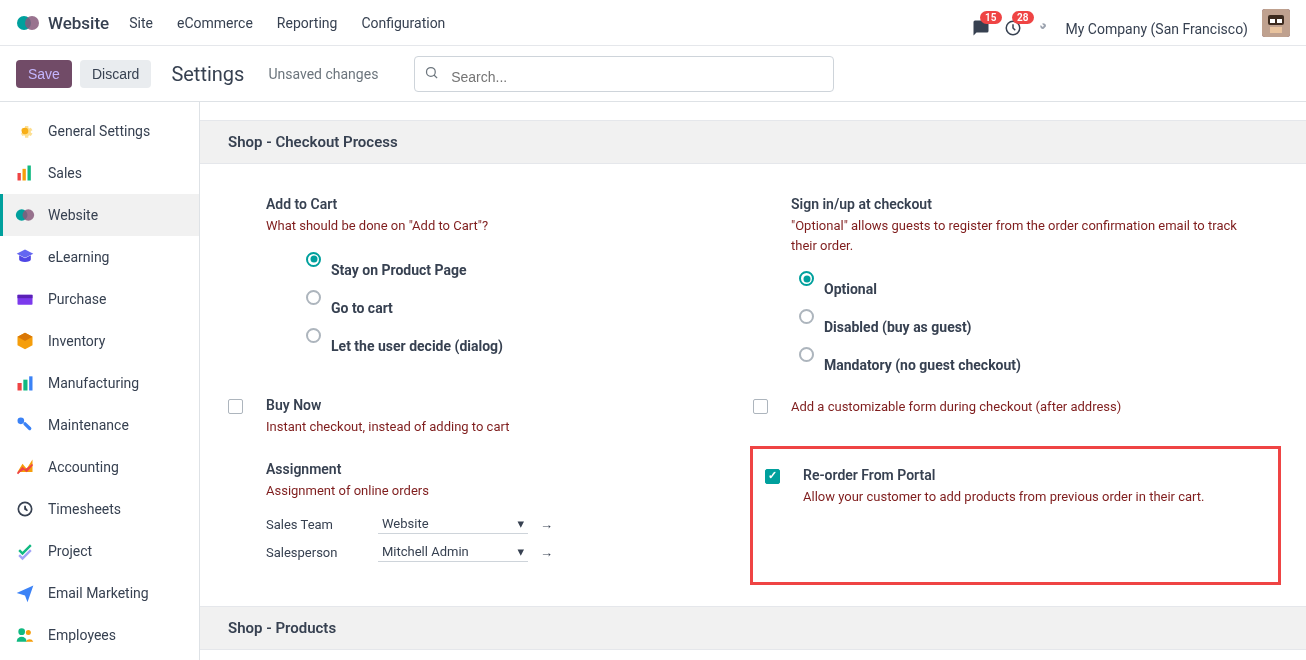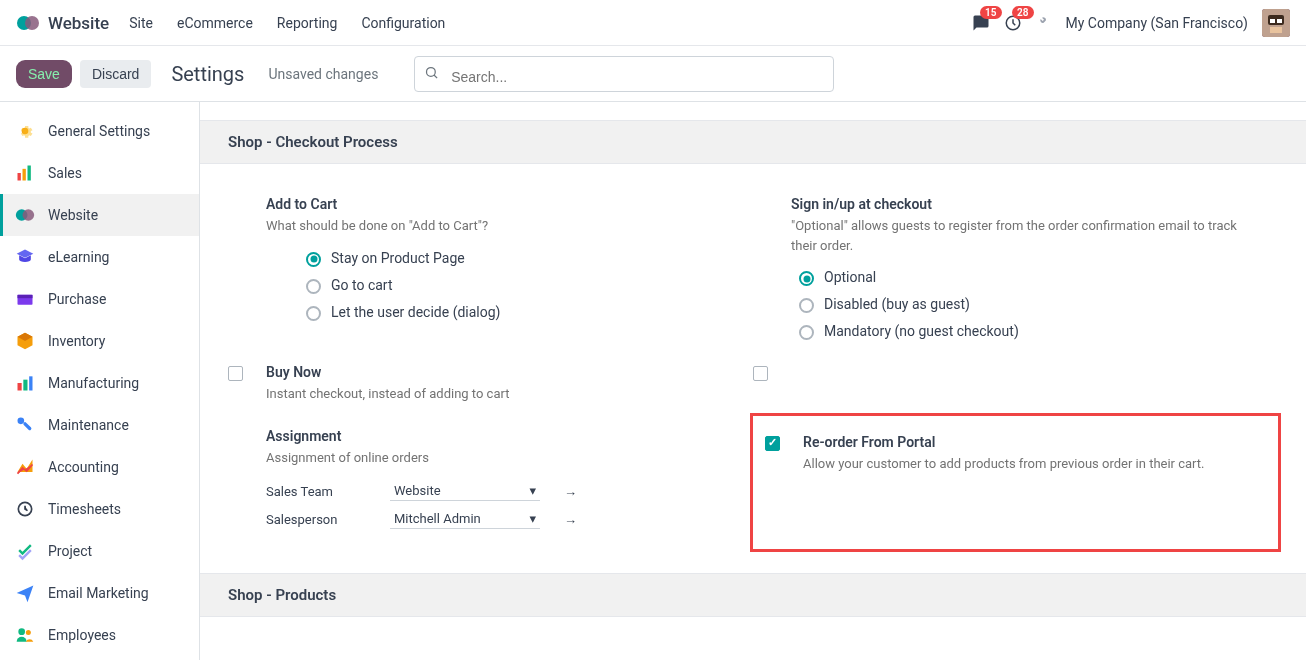--- a/index.html
+++ b/index.html
@@ -5,30 +5,30 @@
 * { box-sizing: border-box; margin: 0; padding: 0; }
 body { font-family: -apple-system, BlinkMacSystemFont, "Segoe UI", Roboto, Helvetica, Arial, sans-serif; font-size: 13px; color: #374151; background: #fff; }
 
 
 .topnav { display: flex; align-items: center; height: 46px; padding: 0 16px; border-bottom: 1px solid #e5e7eb; }
 .logo { width: 24px; height: 24px; margin-right: 8px; position: relative; }
 .logo svg { width: 24px; height: 24px; }
 .brand { font-size: 17px; font-weight: 500; color: #374151; margin-right: 20px; }
 .topnav .menu { display: flex; gap: 24px; }
 .topnav .menu span { font-size: 14px; color: #374151; cursor: pointer; }
-.topnav-right { margin-left: auto; display: flex; align-items: center; gap: 14px; }
+.topnav-right { margin-left: auto; display: flex; align-items: flex-end; gap: 14px; }
 .iconbtn { position: relative; display: flex; align-items: center; color: #6b7280; cursor: pointer; }
 .badge { position: absolute; top: -8px; right: -12px; background: #ef4444; color: #fff; font-size: 10px; font-weight: 600; padding: 1px 5px; border-radius: 9px; }
 .company { font-size: 14px; color: #374151; }
 .avatar { width: 28px; height: 28px; border-radius: 3px; background: #714b67; display: flex; align-items: center; justify-content: center; overflow: hidden; }
 
 
 .actionbar { display: flex; align-items: center; height: 56px; padding: 0 16px; border-bottom: 1px solid #dee2e6; gap: 8px; }
 .btn { padding: 6px 12px; border-radius: 4px; font-size: 14px; border: none; cursor: pointer; }
-.btn-primary { background: #714b67; color: #86efac; font-weight: 500; border-radius: 9px; }
+.btn-primary { background: #714b67; color: #c4b5fd; font-weight: 500; }
 .btn-secondary { background: #e9ecef; color: #374151; }
 .crumb { font-size: 20px; color: #374151; margin-left: 12px; }
 .unsaved { font-size: 14px; color: #6c757d; margin-left: 16px; }
 .searchbox { margin-left: auto; margin-right: auto; position: relative; width: 420px;}
 .searchbox input { width: 100%; height: 36px; padding: 7px 12px 0 36px; border: 1px solid #ced4da; border-radius: 4px; font-size: 14px; }
 .searchbox .sicon { position: absolute; left: 10px; top: 50%; transform: translateY(-50%); color: #6c757d; }
 .actionbar-spacer { width: 420px; }
 
 
 .main { display: flex; height: calc(100vh - 102px); }
@@ -38,37 +38,37 @@
 .sidebar-item .icon { width: 22px; height: 22px; display: flex; align-items: center; justify-content: center; flex-shrink: 0; }
 
 .content { flex: 1; overflow-y: auto; background: #fff; position: relative;}
 .section-header { background: #f1f1f1; padding: 12px 28px; font-size: 15px; font-weight: 600; color: #374151; border-top: 1px solid #e5e7eb; border-bottom: 1px solid #e5e7eb;}
 .settings-grid { display: grid; grid-template-columns: 1fr 1fr; gap: 0; padding: 20px 28px 24px; }
 .setting { display: flex; gap: 14px; padding: 12px 16px 12px 0; }
 .setting .chkcol { width: 24px; flex-shrink: 0; padding-top: 2px;}
 .setting .chkcol.hidden { visibility: hidden; }
 .setting-body { flex: 1; }
 .setting-title { font-weight: 600; font-size: 14px; color: #374151; margin-bottom: 4px; }
-.setting-desc { font-size: 13px; color: #737373; line-height: 1.5; }
+.setting-desc { font-size: 13px; color: #7f1d1d; line-height: 1.5; }
 .radios { margin-top: 14px; display: flex; flex-direction: column; gap: 10px; padding-left: 40px;}
 .radio-row { display: flex; align-items: flex-start; gap: 10px; font-size: 14px; color: #374151;}
 .radio { width: 15px; height: 15px; border: 2px solid #adb5bd; border-radius: 50%; flex-shrink: 0; margin-top: 2px; position: relative;}
 .radio.checked { border-color: #00a09d; }
 .radio.checked::after { content: ''; position: absolute; width: 7px; height: 7px; background: #00a09d; border-radius: 50%; top: 50%; left: 50%; transform: translate(-50%,-50%); }
-.radio-label { font-weight: 400; }
+.radio-label { font-weight: 700; margin-top: 12px; }
 
 .checkbox { width: 15px; height: 15px; border: 1px solid #adb5bd; border-radius: 2px; flex-shrink: 0; cursor: pointer; background: #fff;}
 .checkbox.checked { background: #00a09d; border-color: #00a09d; position: relative; }
 .checkbox.checked::after { content: '✓'; color: #fff; font-size: 11px; position: absolute; top: -1px; left: 2px; font-weight: bold;}
 
 .highlight { border: 3px solid #ef4444; margin: -3px; }
 .highlight .setting { padding: 18px 16px 22px 12px;}
 
 .form-rows { margin-top: 14px; }
-.form-row { display: flex; align-items: center; gap: 24px; margin-bottom: 8px; }
+.form-row { display: flex; align-items: center; gap: 12px; margin-bottom: 8px; }
 .form-row label { width: 100px; font-size: 13px; color: #374151;}
 .form-row .select { flex: 0 0 150px; border-bottom: 1px solid #ced4da; padding: 2px 4px; display: flex; align-items: center; justify-content: space-between; font-size: 13px;}
 .form-row .arrow { color: #374151; cursor: pointer; }
 
 </style>
 </head>
 <body>
 
 <div class="topnav">
   <div class="logo">
@@ -325,20 +325,21 @@
           <div class="setting-title">Buy Now</div>
           <div class="setting-desc">Instant checkout, instead of adding to cart</div>
         </div>
       </div>
 
       <div class="setting">
         <div class="chkcol">
             <div class="checkbox"></div>
           </div>
         <div class="setting-body">
+          <div class="setting-desc">Add a customizable form during checkout (after address)</div>
         </div>
       </div>
 
       <div class="setting">
         <div class="chkcol hidden">
             <div class="checkbox"></div>
           </div>
         <div class="setting-body">
           <div class="setting-title">Assignment</div>
           <div class="setting-desc">Assignment of online orders</div>

